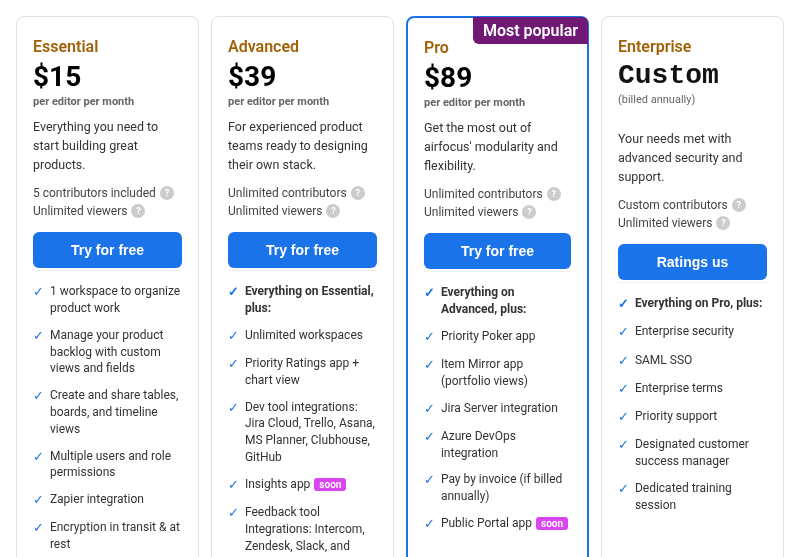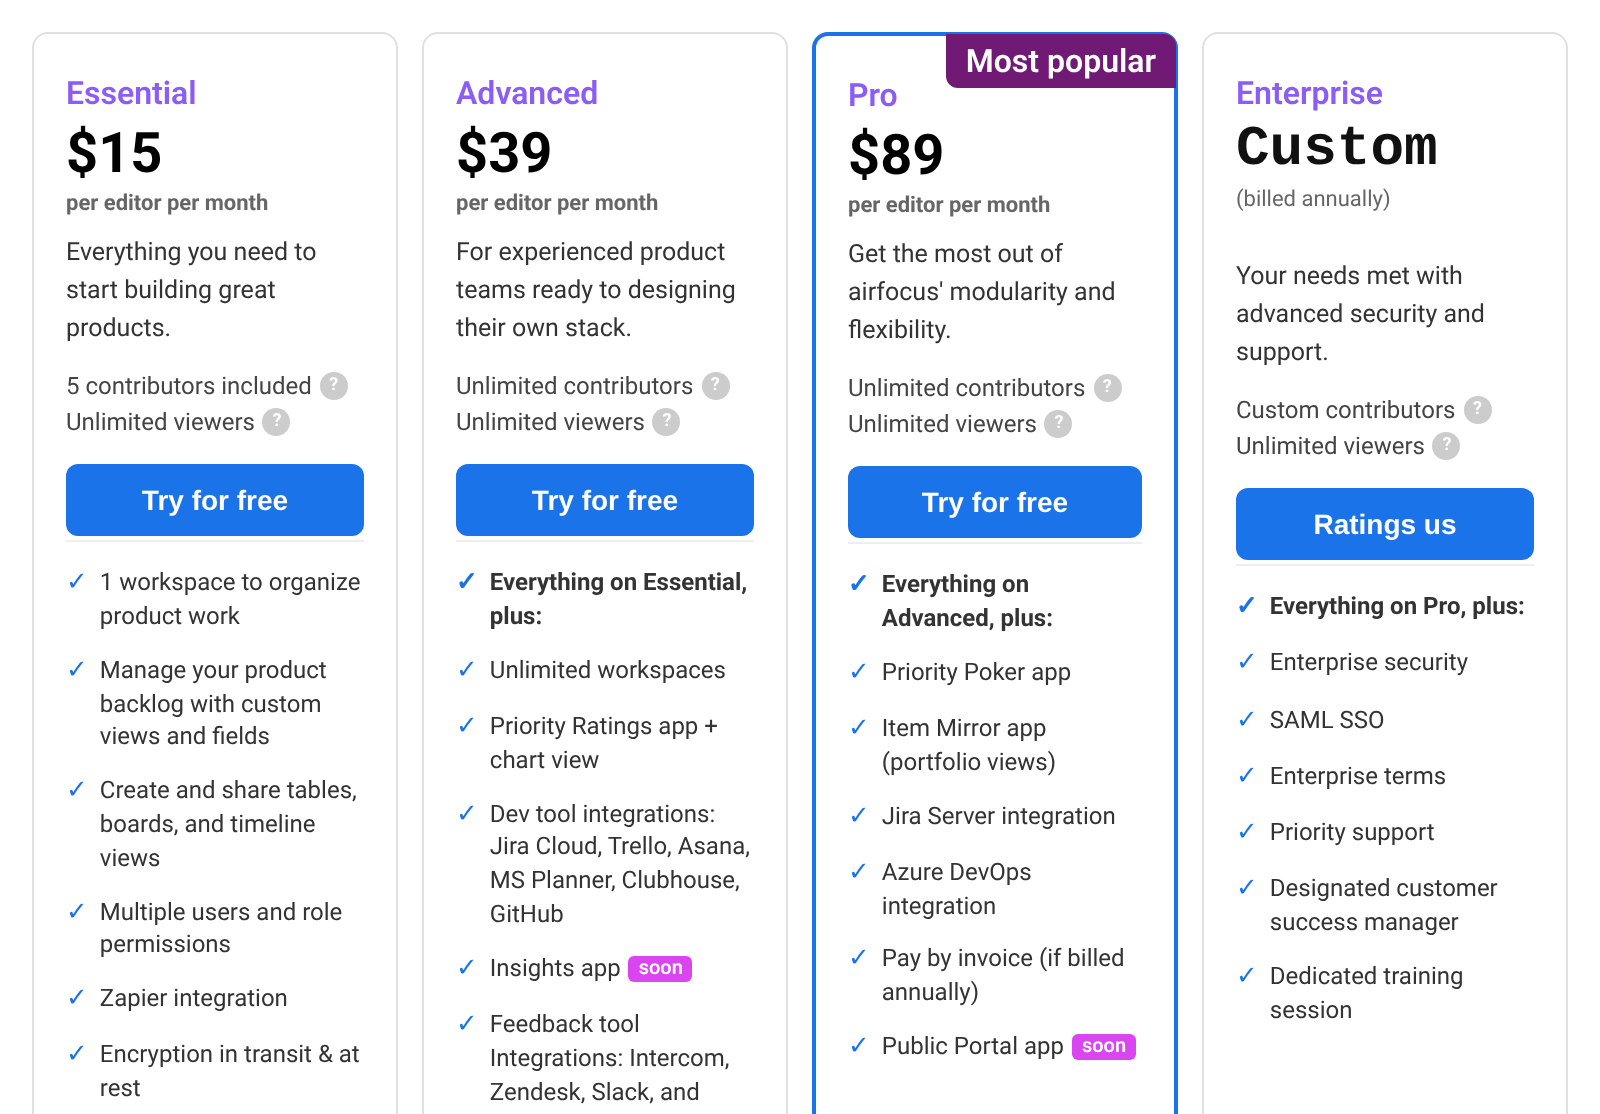--- a/index.html
+++ b/index.html
@@ -34,21 +34,21 @@
       background: #701a75;
       color: #fff;
       font-size: 16px;
       font-weight: 600;
       padding: 4px 10px;
       border-radius: 0 6px 0 6px;
     }
     .plan-name {
       font-size: 16px;
       font-weight: 600;
-      color: #8b5cf6;
+      color: #a16207;
       margin-bottom: 4px;
     }
     .plan-price {
       font-size: 28px;
       font-weight: 700;
       color: #000000;
       margin-bottom: 2px;
     }
     .plan-price-note {
       font-size: 11px;

